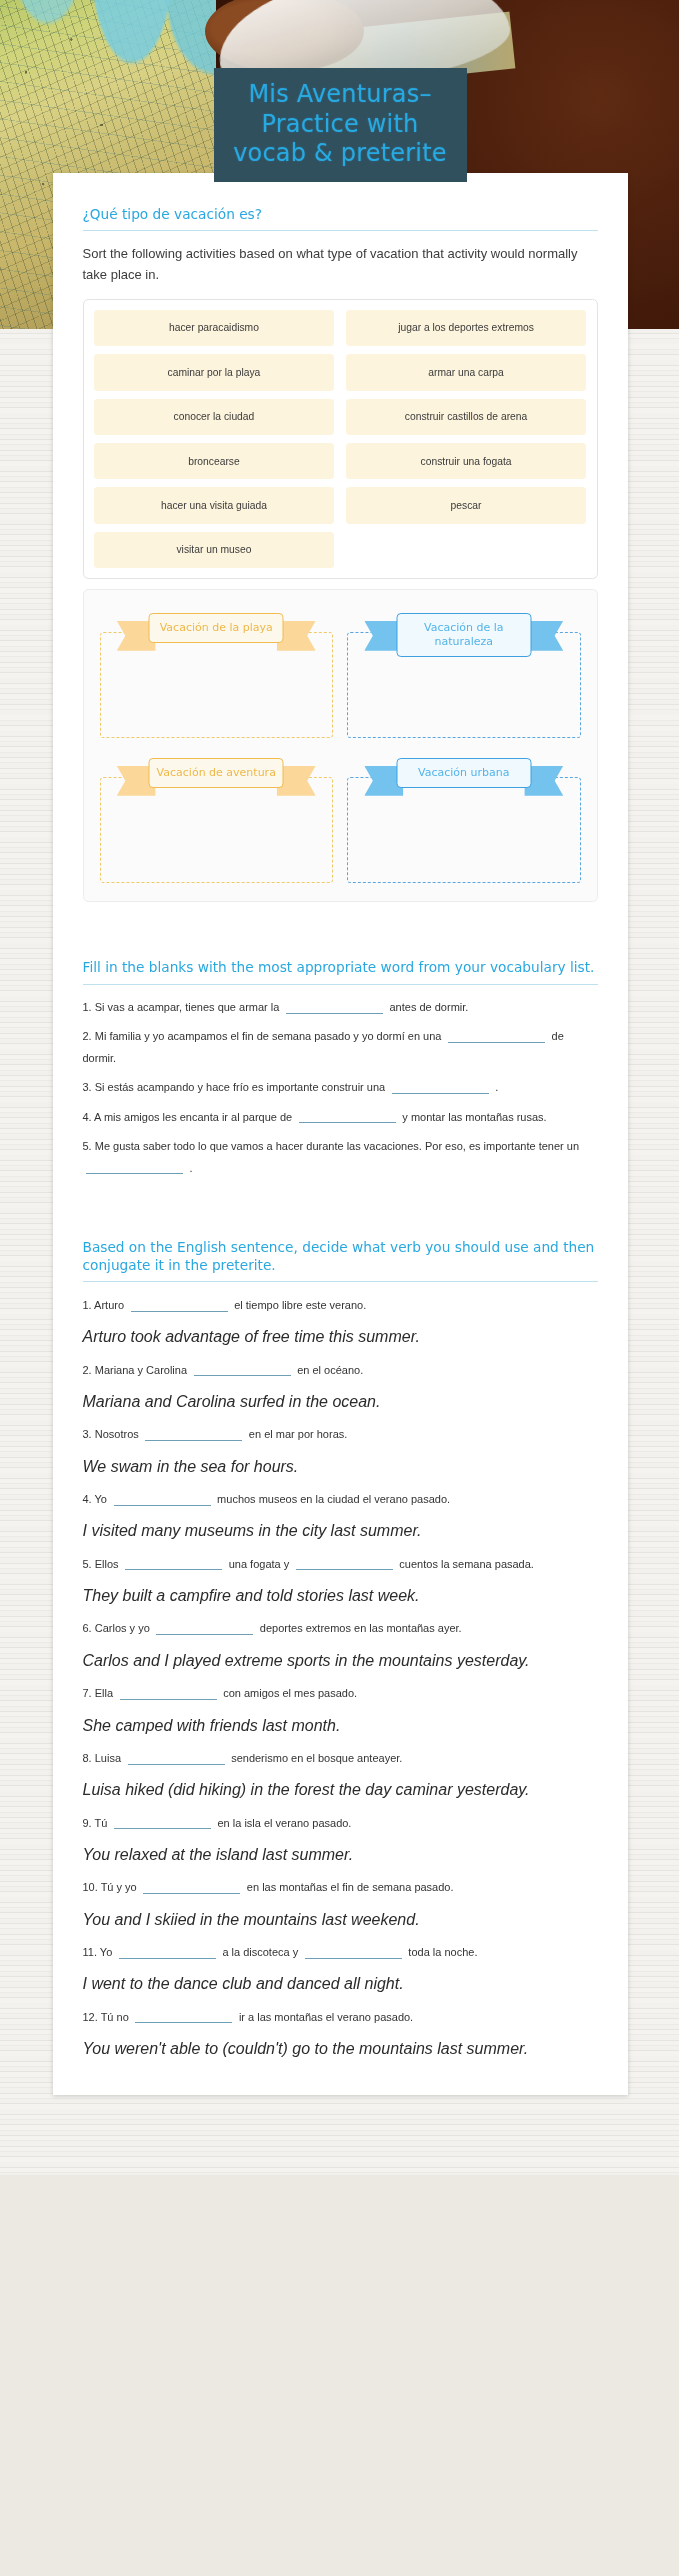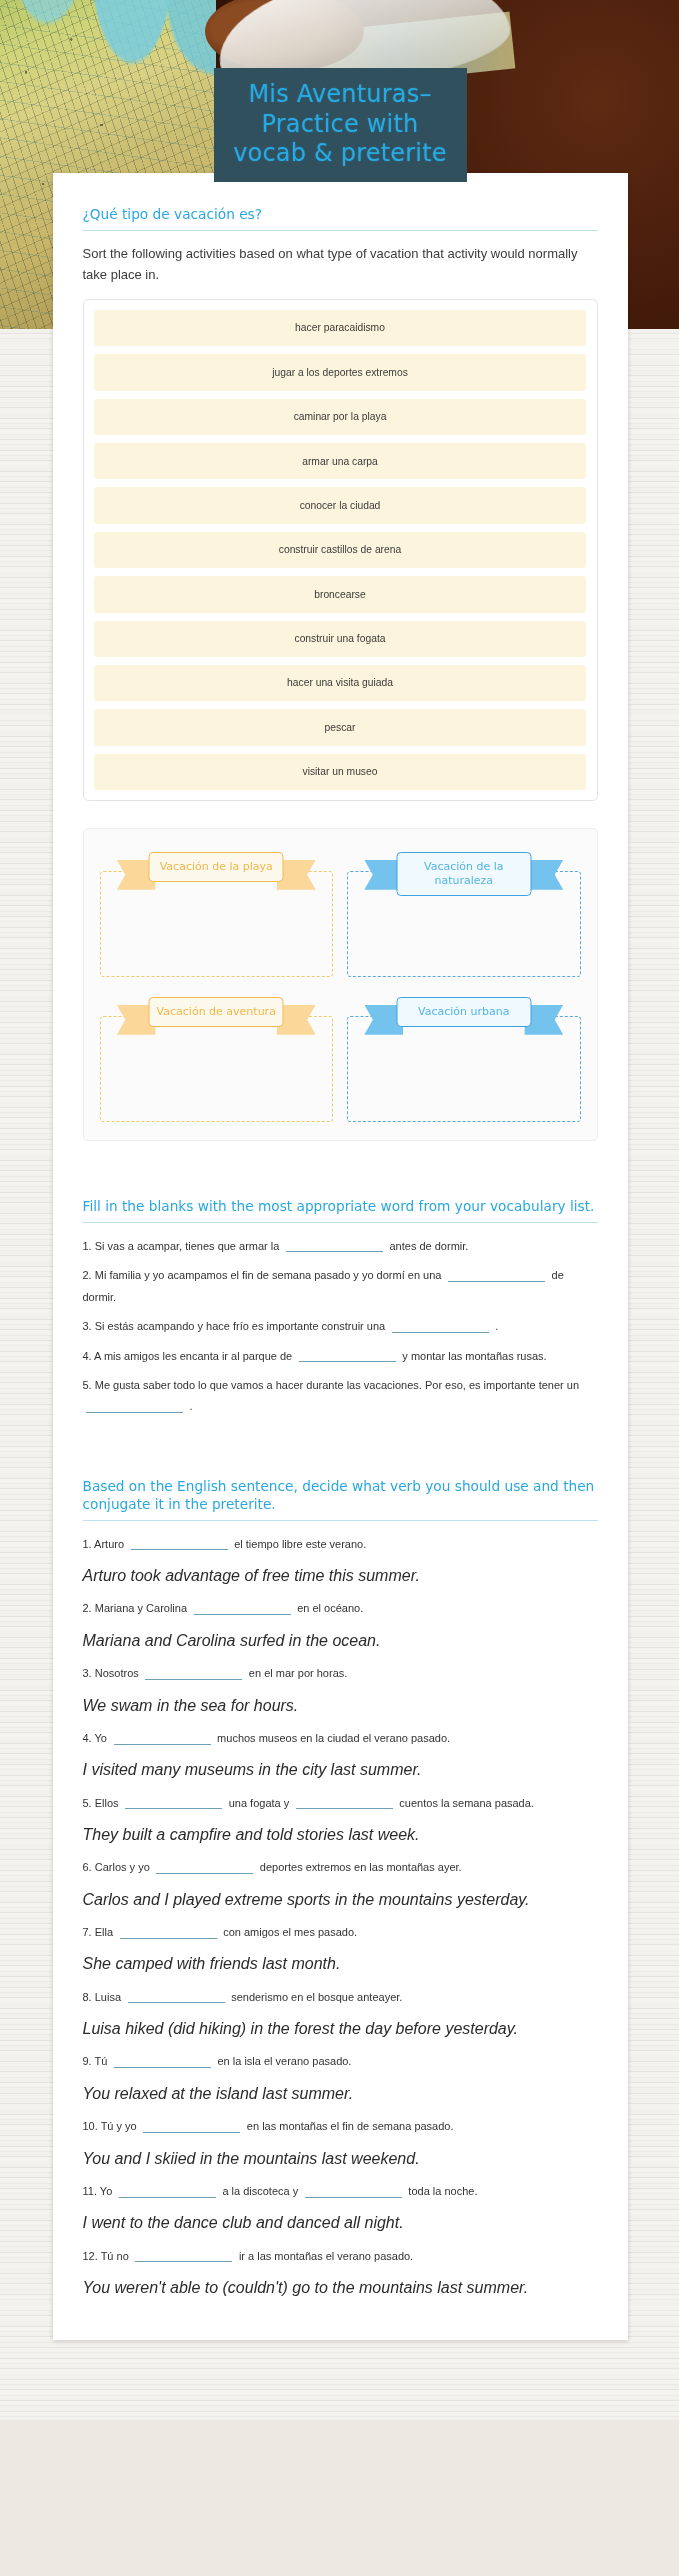--- a/index.html
+++ b/index.html
@@ -99,21 +99,21 @@
     white-space:pre-line;
   }
 
   
   #sheet{
     position:relative; z-index:2;
     width:575px;
     margin:-9.7px auto 80px auto;
     background:#ffffff;
     box-shadow:0 0.9px 4.4px rgba(0,0,0,.18);
-    padding:32px 30px 30px 30px;
+    padding:32px 30px 24px 30px;
   }
 
   .section { margin-bottom:5.3px; }
   .sec-head{
     color:#29a8df;
     font-size:13.7px;
     line-height:1.33;
     font-family:"DejaVu Sans", sans-serif;
     font-weight:400;
     margin:0 0 7px 0;
@@ -121,37 +121,37 @@
   .sec-rule{ border:0; border-top:0.9px solid #bfe1ef; margin:0 0 12.4px 0; }
 
   .prompt{
     font-size:13px; color:#3c3c3c; line-height:1.62; margin:0 0 14px 0;
   }
 
   
   .card-bank{
     border:0.9px solid #e3e3e3; border-radius:5.3px;
     padding:9.7px 10.6px;
-    display:grid; grid-template-columns:1fr;
+    display:grid; grid-template-columns:1fr 1fr;
     gap:8px 12.4px;
     background:#fff;
   }
   .sort-card{
     background:#fdf4dd;
     border-radius:3.5px;
     padding:11.5px 7px;
     text-align:center;
     font-size:10.3px;
     color:#3b3b3b;
     line-height:1.3;
   }
 
   
   .dropzone-wrap{
-    margin-top:27px;
+    margin-top:10px;
     border:0.9px solid #ececec; border-radius:5.3px;
     background:#fbfbfb;
     padding:23px 16px 17.7px 16px;
     display:grid; grid-template-columns:1fr 1fr; gap:19.5px 14px;
   }
   .dropzone{ position:relative; padding-top:19.5px; }
   .dz-area{
     border:1.8px dashed #f0c96a;
     border-radius:3.5px;
     height:106px;
@@ -305,21 +305,21 @@
         <p class="trans">We swam in the sea for hours.</p>
         <p class="q"><span>4. Yo </span><span class="blank w2"></span><span> muchos museos en la ciudad el verano pasado.</span></p>
         <p class="trans">I visited many museums in the city last summer.</p>
         <p class="q"><span>5. Ellos </span><span class="blank w2"></span><span> una fogata y </span><span class="blank w2"></span><span> cuentos la semana pasada.</span></p>
         <p class="trans">They built a campfire and told stories last week.</p>
         <p class="q"><span>6. Carlos y yo </span><span class="blank w2"></span><span> deportes extremos en las montañas ayer.</span></p>
         <p class="trans">Carlos and I played extreme sports in the mountains yesterday.</p>
         <p class="q"><span>7. Ella </span><span class="blank w2"></span><span> con amigos el mes pasado.</span></p>
         <p class="trans">She camped with friends last month.</p>
         <p class="q"><span>8. Luisa </span><span class="blank w2"></span><span> senderismo en el bosque anteayer.</span></p>
-        <p class="trans">Luisa hiked (did hiking) in the forest the day before yesterday.</p>
+        <p class="trans">Luisa hiked (did hiking) in the forest the day caminar yesterday.</p>
         <p class="q"><span>9. Tú </span><span class="blank w2"></span><span> en la isla el verano pasado.</span></p>
         <p class="trans">You relaxed at the island last summer.</p>
         <p class="q"><span>10. Tú y yo </span><span class="blank w2"></span><span> en las montañas el fin de semana pasado.</span></p>
         <p class="trans">You and I skiied in the mountains last weekend.</p>
         <p class="q"><span>11. Yo </span><span class="blank w2"></span><span> a la discoteca y </span><span class="blank w2"></span><span> toda la noche.</span></p>
         <p class="trans">I went to the dance club and danced all night.</p>
         <p class="q"><span>12. Tú no </span><span class="blank w2"></span><span> ir a las montañas el verano pasado.</span></p>
         <p class="trans">You weren't able to (couldn't) go to the mountains last summer.</p>
       </div>
   </div>

